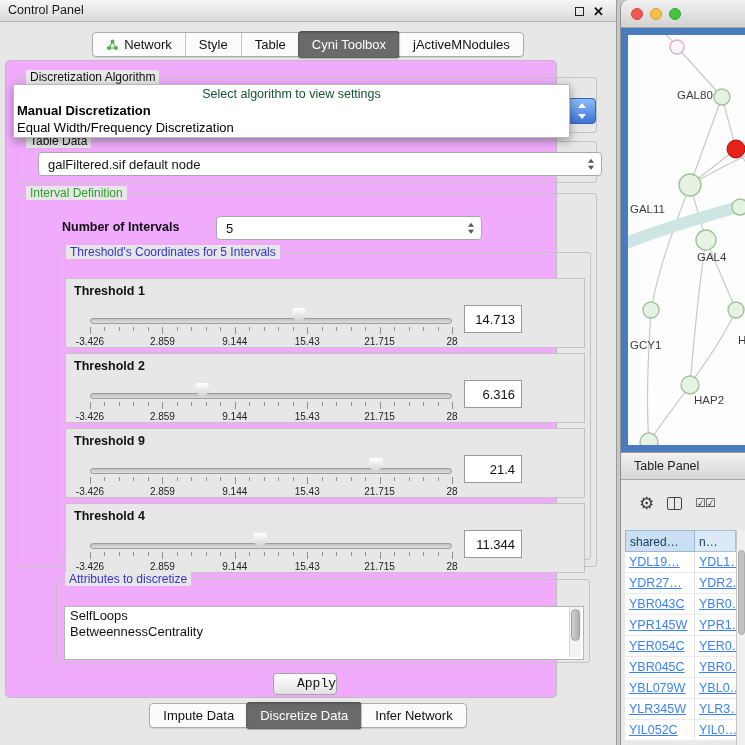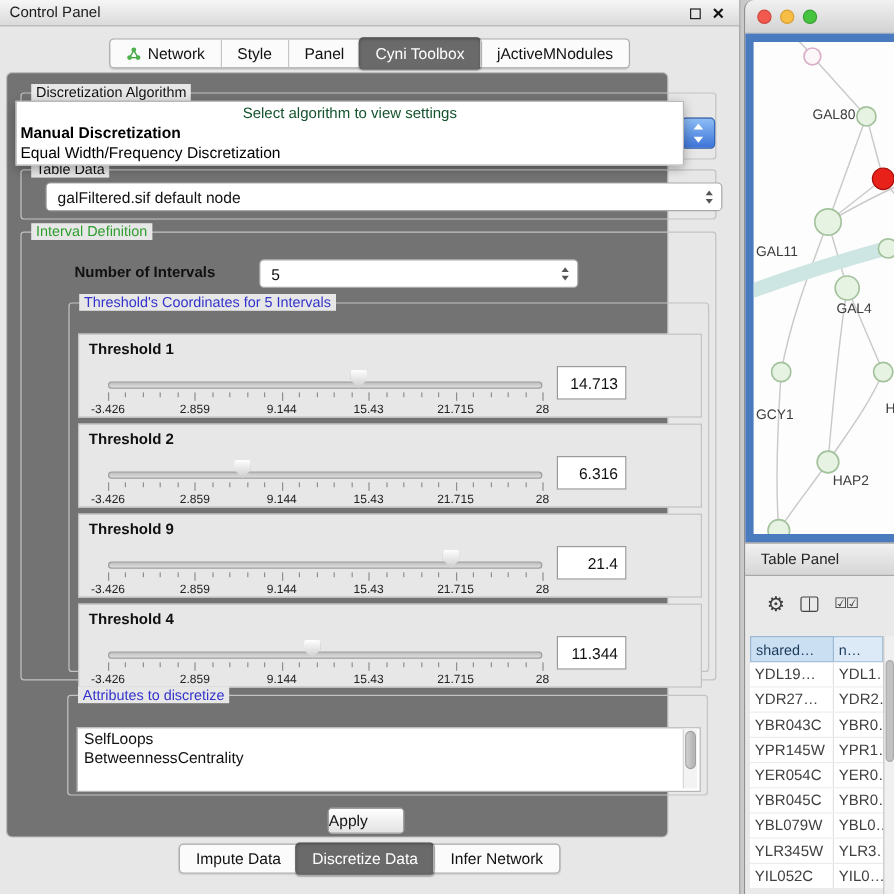--- a/index.html
+++ b/index.html
@@ -16,21 +16,21 @@
 
   
   .segrow{position:absolute;left:0;width:100%;display:flex;justify-content:center;}
   .seg-container{display:inline-flex;border:1px solid #ababab;border-radius:4px;background:#fbfbfb;box-shadow:0 1px 1px rgba(0,0,0,.10);}
   .seg{font-size:13px;color:#111;padding:4px 13px;border-left:1px solid #c6c6c6;display:flex;align-items:center;gap:5px;white-space:nowrap;cursor:default;}
   .seg:first-child{border-left:none;}
   .seg.selected{background:#6a6a6a;color:#fff;border-radius:4px;margin:-2px -1px;padding:6px 14px;border-left:none;box-shadow:inset 0 1px 3px rgba(0,0,0,.35),0 1px 1px rgba(0,0,0,.25);}
   .net-ic{display:inline-flex;align-items:center;}
 
   
-  .content{position:absolute;left:5px;top:60px;width:552px;height:638px;border:1px solid #bdbdbd;border-radius:5px;background:#737373;}
+  .content{position:absolute;left:5px;top:60px;width:552px;height:638px;border:1px solid #bdbdbd;border-radius:5px;background:#f0abfc;}
   .group{position:absolute;border:1px solid #c3c3c3;border-radius:3px;}
   .glabel{position:absolute;top:-8px;left:8px;background:#e7e7e7;padding:0 4px;font-size:12px;color:#111;white-space:nowrap;}
   .glabel.green{color:#2e9e2e;}
   .glabel.blue{color:#3333cc;}
   .boldlabel{font-weight:bold;font-size:12.5px;color:#111;position:absolute;}
 
   .combo{position:absolute;background:#fff;border:1px solid #a9a9a9;border-radius:4px;font-size:13px;color:#111;padding-left:9px;display:flex;align-items:center;}
   .combo-arrows{position:absolute;right:7px;top:50%;transform:translateY(-50%);}
   .combo-arrows::before{content:"";display:block;border-left:3.5px solid transparent;border-right:3.5px solid transparent;border-bottom:4.5px solid #555;margin-bottom:2.5px;}
   .combo-arrows::after{content:"";display:block;border-left:3.5px solid transparent;border-right:3.5px solid transparent;border-top:4.5px solid #555;}
@@ -56,21 +56,21 @@
   .tick-labels{position:absolute;left:0;top:31px;width:100%;height:11px;}
   .tick-label{position:absolute;transform:translateX(-50%);font-size:10px;color:#222;white-space:nowrap;}
   .thr-value{position:absolute;left:398px;top:26px;width:58px;height:28px;border:1px solid #999;background:#fff;font-size:13px;text-align:right;padding-right:6px;font-family:inherit;color:#111;}
 
   
   .attr-list{position:absolute;left:7px;top:26px;width:520px;height:54px;background:#fff;border:1px solid #b5b5b5;overflow:hidden;}
   .attr-item{font-size:13px;color:#111;padding:1px 0 0 5px;height:16px;white-space:nowrap;}
   .attr-scroll{position:absolute;right:1px;top:1px;width:12px;height:50px;background:#f3f3f3;border-left:1px solid #d8d8d8;}
   .attr-thumb{position:absolute;left:1px;top:2px;width:9px;height:32px;background:linear-gradient(to right,#d2d2d2,#b0b0b0);border-radius:5px;border:1px solid #9f9f9f;}
 
-  .apply{position:absolute;left:267px;top:612px;width:64px;height:22px;background:linear-gradient(#ffffff,#e2e2e2);border:1px solid #a5a5a5;border-radius:4px;font-size:13px;color:#111;text-align:left;line-height:20px;font-family:Liberation Sans, sans-serif;}
+  .apply{position:absolute;left:267px;top:612px;width:64px;height:22px;background:linear-gradient(#ffffff,#e2e2e2);border:1px solid #a5a5a5;border-radius:4px;font-size:13px;color:#111;text-align:right;line-height:20px;font-family:Liberation Mono, monospace;}
 
   
   .rwin{position:absolute;left:620px;top:0;width:125px;height:745px;background:#dedede;border-left:1px solid #8f8f8f;border-top-left-radius:8px;overflow:hidden;}
   .mac-titlebar{position:absolute;left:0;top:0;width:100%;height:28px;background:linear-gradient(#f1f1f1,#d3d3d3);border-bottom:1px solid #a3a3a3;border-top-left-radius:8px;display:flex;align-items:center;padding-left:10px;gap:7px;}
   .light{width:12px;height:12px;border-radius:50%;}
   .light.red{background:#f35a4f;border:1px solid #d1473e;}
   .light.yellow{background:#f8bd45;border:1px solid #d9a136;}
   .light.green{background:#46c33f;border:1px solid #3aa233;}
   .net-frame{position:absolute;left:0;top:28px;width:125px;height:424px;background:#4b7bbf;}
   .net-inner{position:absolute;left:7px;top:7px;width:118px;height:410px;background:#fdfdfd;overflow:hidden;}
@@ -81,21 +81,21 @@
   .tp-toolbar{position:absolute;left:0;top:4px;width:100%;height:38px;display:flex;align-items:center;gap:13px;padding-left:18px;}
   .gear{font-size:17px;color:#3c3c3c;line-height:1;}
   .col-icon{width:15px;height:13px;border:1.5px solid #444;border-radius:2px;background:linear-gradient(to right,transparent 45%,#444 45%,#444 55%,transparent 55%);}
   .checks{font-size:12px;color:#333;letter-spacing:-1px;}
   .tp-header{position:absolute;left:4px;top:50px;display:flex;}
   .tp-hcell{height:22px;font-size:12px;color:#1a3a5c;padding:4px 0 0 4px;overflow:hidden;white-space:nowrap;}
   .tp-hcell.c0{width:70px;background:#cbdff2;border:1px solid #9db8d2;}
   .tp-hcell.c1{width:41px;background:#dce9f6;border:1px solid #a8c0d8;border-left:none;}
   #tp-rows{position:absolute;left:4px;top:72px;width:111px;}
   .tp-row{display:flex;height:21px;background:#fff;border-bottom:1px solid #ebebeb;}
-  .tp-cell{font-size:12.5px;color:#404040;padding:3px 0 0 4px;overflow:hidden;white-space:nowrap;}
+  .tp-cell{font-size:12.5px;color:#3b82f6;padding:3px 0 0 4px;overflow:hidden;white-space:nowrap;text-decoration:underline;}
   .tp-cell.c0{width:70px;border-right:1px solid #e2e2e2;}
   .tp-cell.c1{width:41px;}
   .tp-scroll{position:absolute;left:115px;top:50px;width:10px;height:215px;background:#f0f0f0;border-left:1px solid #c8c8c8;}
   .tp-thumb{position:absolute;left:1px;top:20px;width:7px;height:85px;background:#c2c2c2;border-radius:4px;border:1px solid #ababab;}
 </style>
 </head>
 <body>
 
 <div id="root">
 
@@ -120,21 +120,21 @@
                 <circle cx="10" cy="9" r="2" fill="#4db04d"></circle>
                 <circle cx="6.5" cy="2.5" r="2" fill="#4db04d"></circle>
               </svg>
             </span>
             <span>Network</span>
           </div>
           <div class="seg">
             <span>Style</span>
           </div>
           <div class="seg">
-            <span>Panel</span>
+            <span>Table</span>
           </div>
           <div class="seg selected">
             <span>Cyni Toolbox</span>
           </div>
           <div class="seg">
             <span>jActiveMNodules</span>
           </div>
         </div>
     </div>
 

